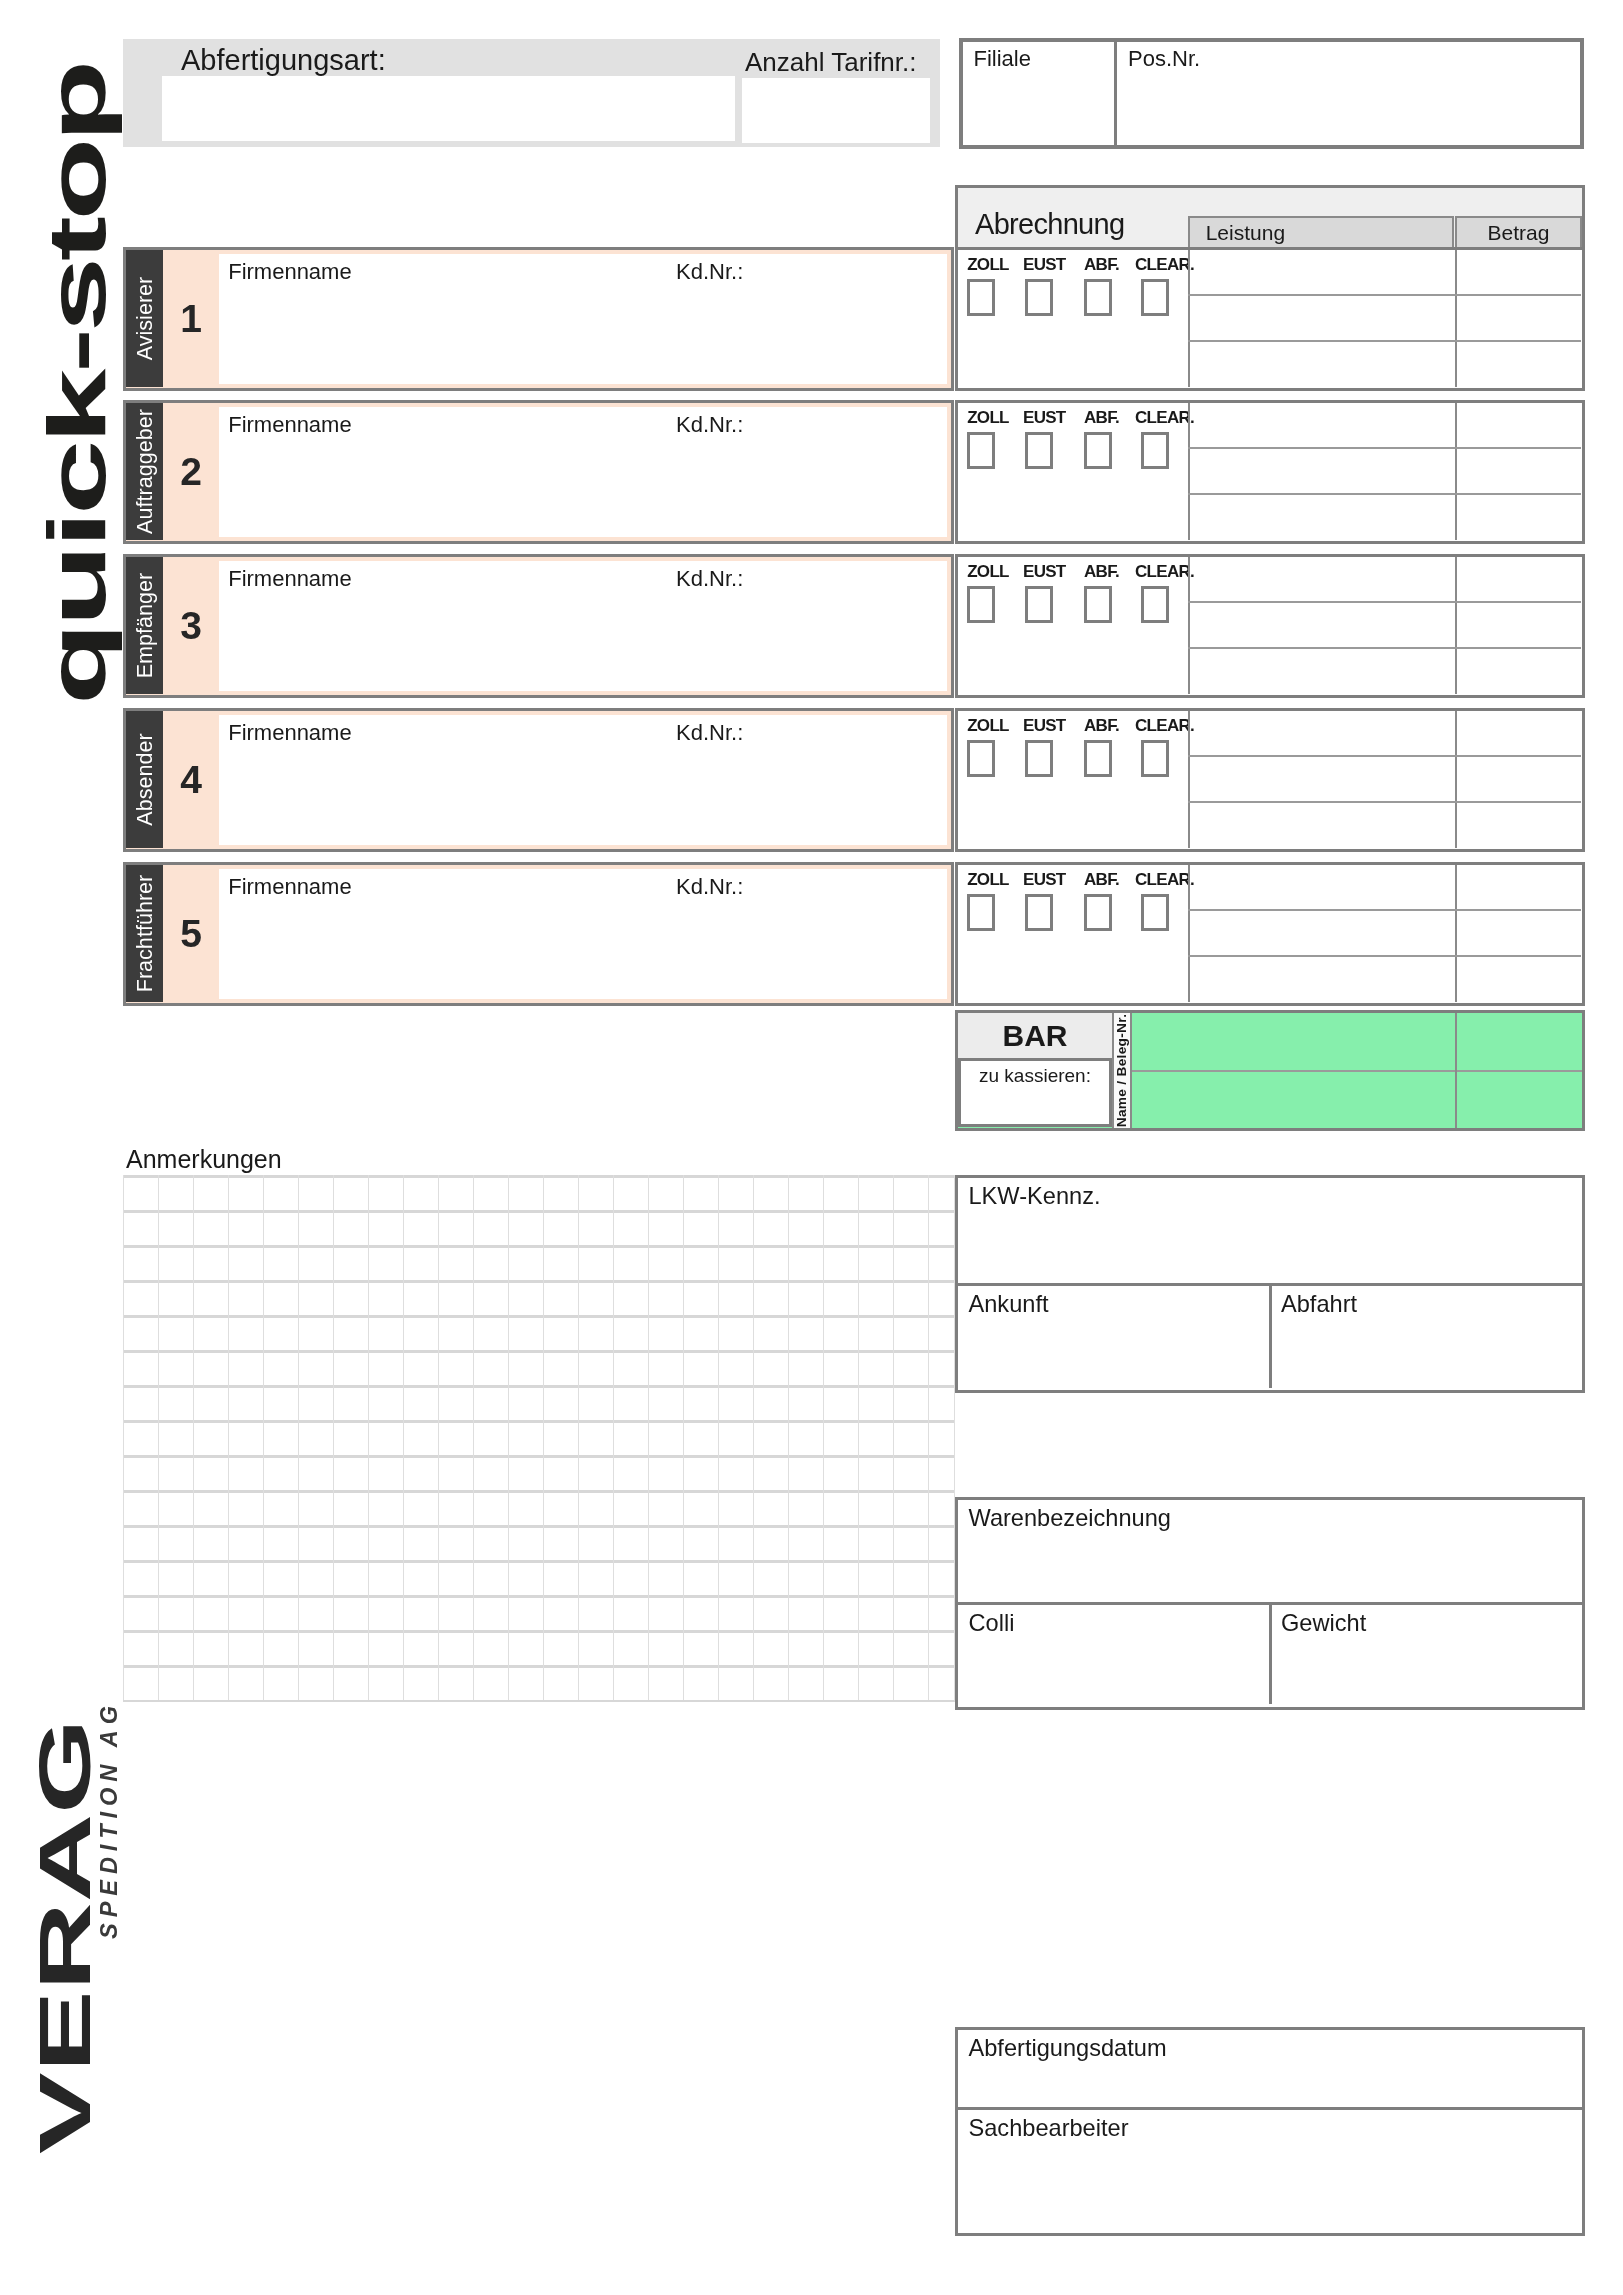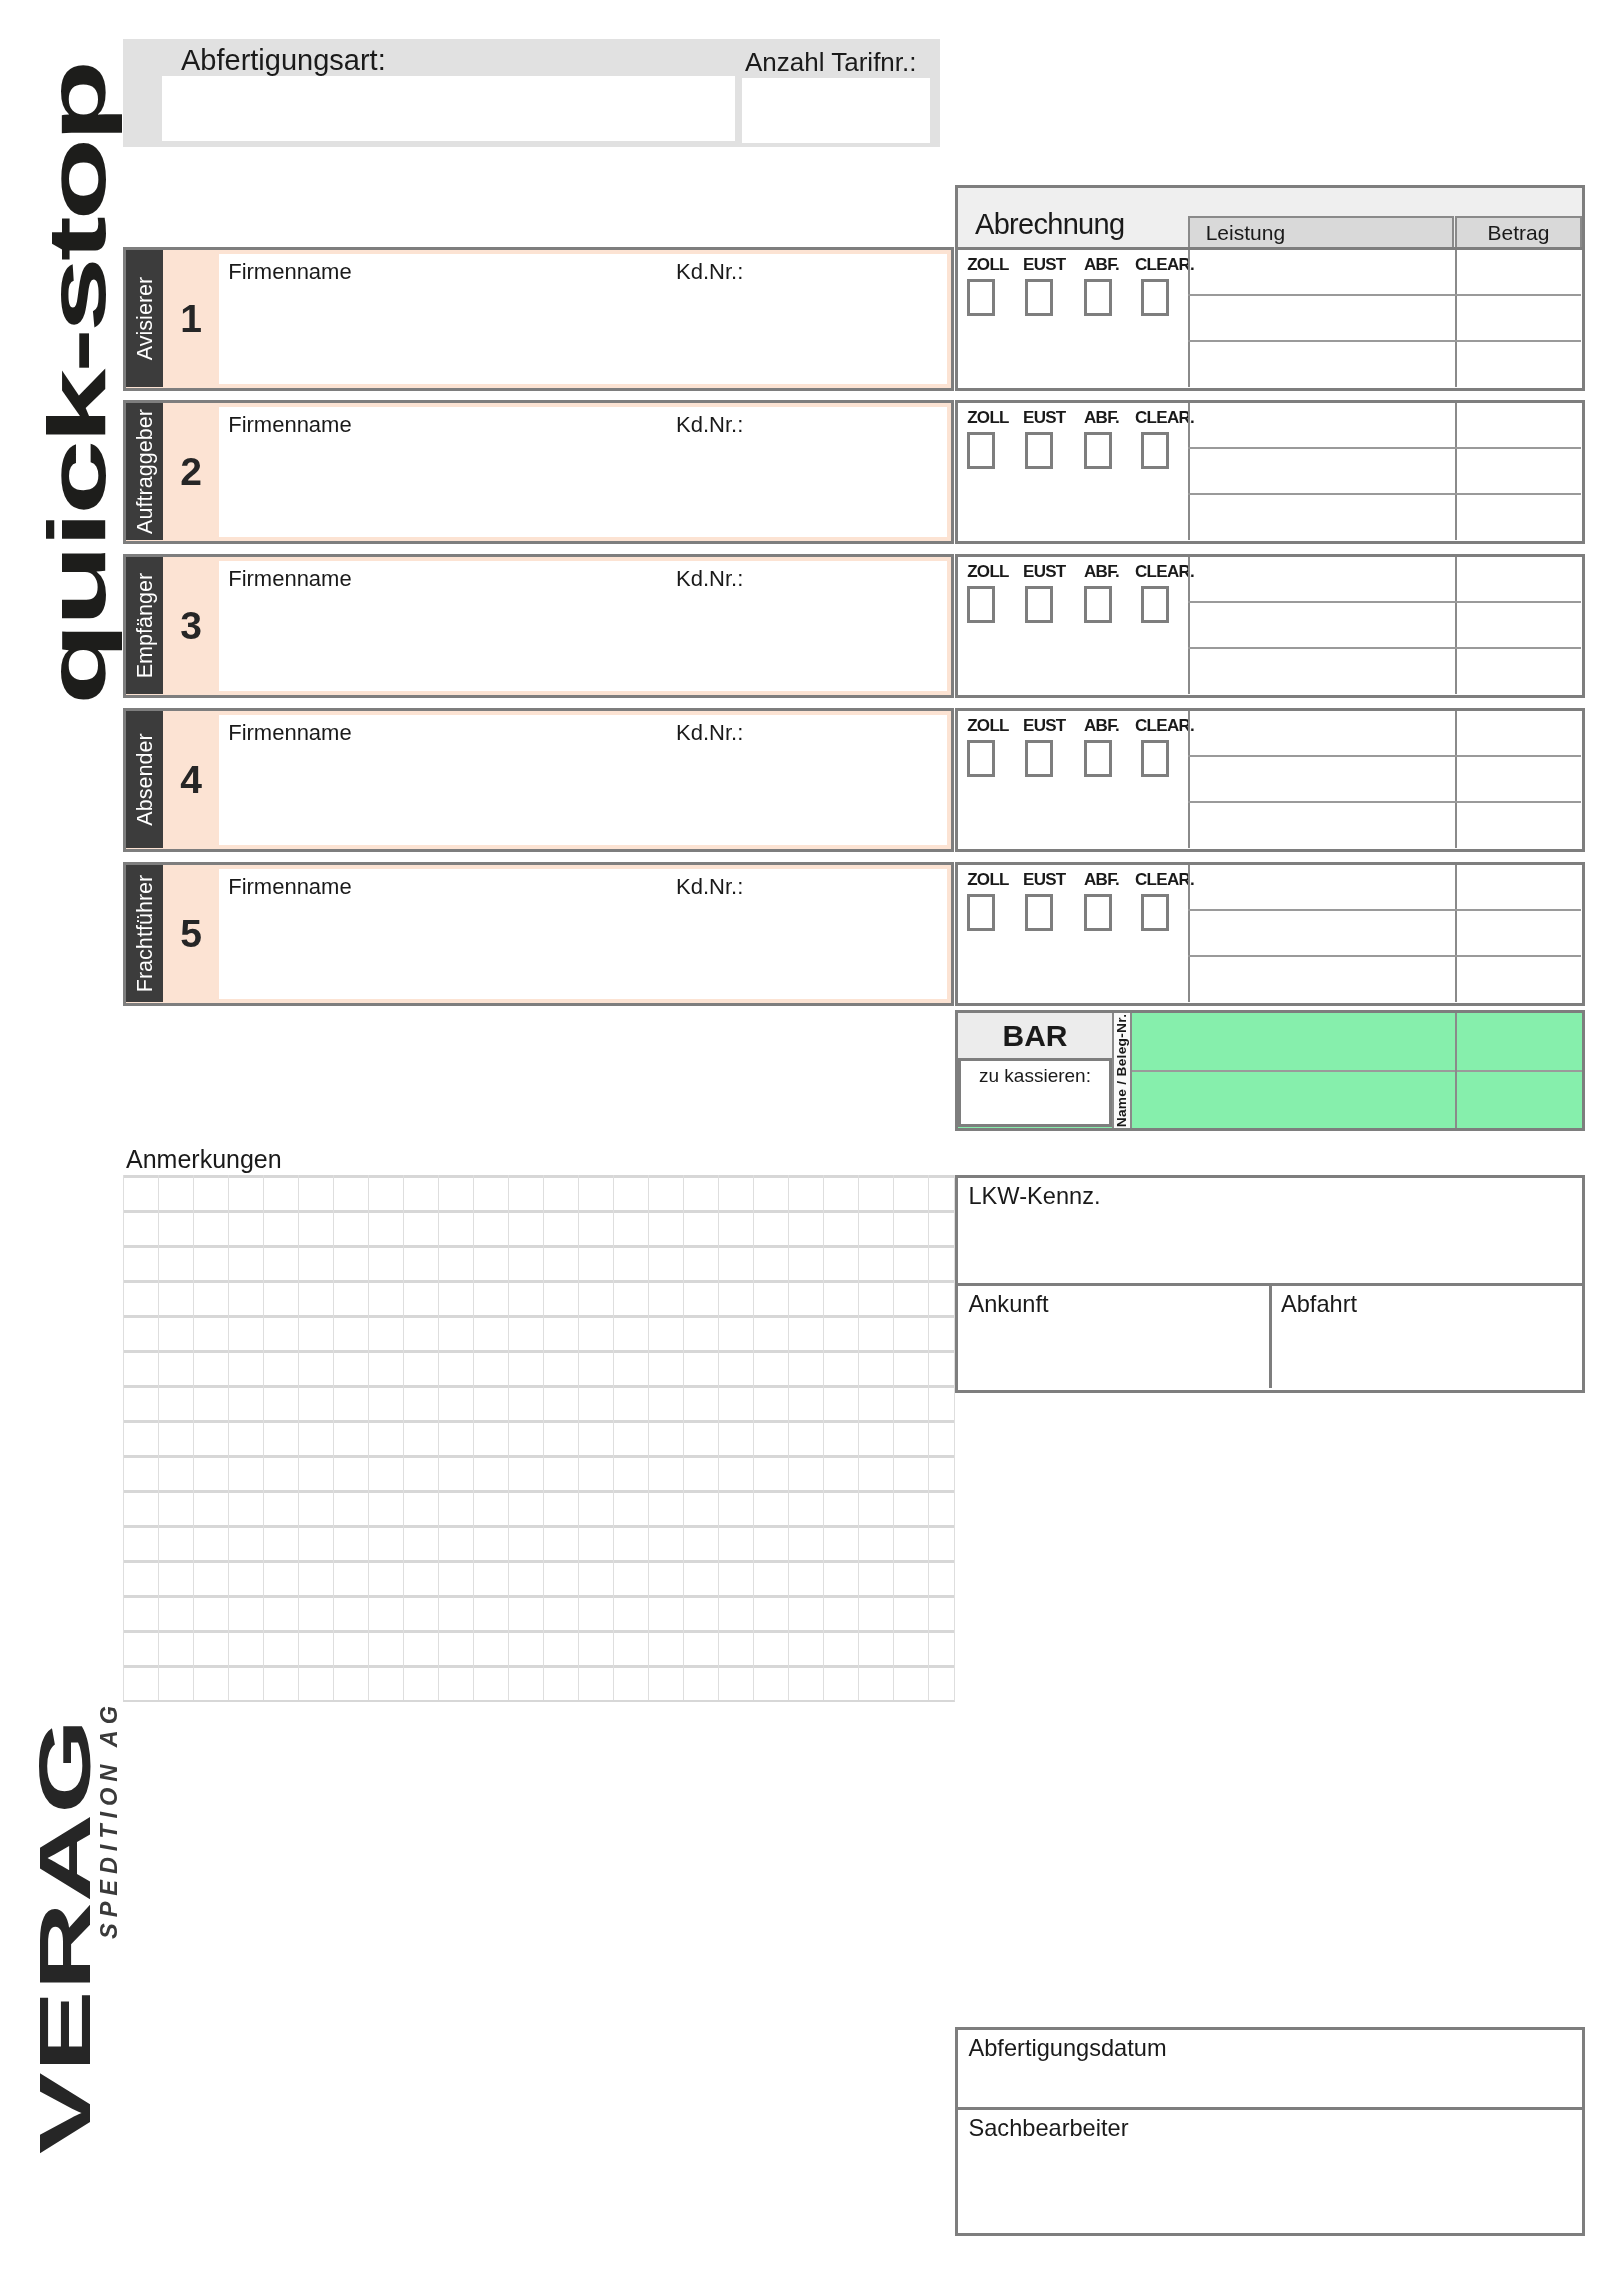--- a/index.html
+++ b/index.html
@@ -106,20 +106,27 @@
     <span id="verag-line2">SPEDITION AG</span>
   </div>
 
   <div id="top-panel" class="abs">
     <span class="panel-label" style="left:58px; top:5.2px;">Abfertigungsart:</span>
     <div class="white-input" style="left:39px; top:37px; width:573px; height:65px;"></div>
     <span class="panel-label" style="left:622px; top:7.9px; font-size:26px;">Anzahl Tarifnr.:</span>
     <div class="white-input" style="left:619px; top:39px; width:188px; height:65px;"></div>
   </div>
 
+  <div id="filiale-box" class="abs">
+    <div id="filiale-divider"></div>
+    <span class="box-label" style="left:10.5px; top:3.9px;">Filiale</span>
+    <span class="box-label" style="left:165px; top:3.9px;">Pos.Nr.</span>
+    <div class="field-zone" style="left:0; top:33px; width:151px; height:69px;"></div>
+    <div class="field-zone" style="left:153px; top:33px; width:463px; height:69px;"></div>
+  </div>
 
   <div id="abrechnung-header" class="abs">
     <span id="abrechnung-title">Abrechnung</span>
     <div id="hdr-leistung" class="hdr-cell"><span>Leistung</span></div>
     <div id="hdr-betrag" class="hdr-cell"><span>Betrag</span></div>
   </div>
 
   <div class="ab-block" style="top:247px;">
     <span class="cb-label" style="left:9.2px;">ZOLL</span>
     <span class="cb-label" style="left:65px;">EUST</span>
@@ -282,20 +289,30 @@
     <span class="lbl" style="left:10.5px; top:5.2px;">LKW-Kennz.</span>
     <div class="hdiv" style="top:105px;"></div>
     <div class="vdiv" style="left:311px; top:108px; height:102px;"></div>
     <span class="lbl" style="left:10.5px; top:113px;">Ankunft</span>
     <span class="lbl" style="left:323px; top:113px;">Abfahrt</span>
     <div class="field-zone" style="left:0; top:34px; width:622px; height:69px;"></div>
     <div class="field-zone" style="left:0; top:141px; width:309px; height:67px;"></div>
     <div class="field-zone" style="left:316px; top:141px; width:306px; height:67px;"></div>
   </div>
 
+  <div class="rbox" style="top:1497px; height:213px;">
+    <span class="lbl" style="left:10.5px; top:5.2px;">Warenbezeichnung</span>
+    <div class="hdiv" style="top:102px;"></div>
+    <div class="vdiv" style="left:311px; top:105px; height:99px;"></div>
+    <span class="lbl" style="left:10.5px; top:110px;">Colli</span>
+    <span class="lbl" style="left:323px; top:110px;">Gewicht</span>
+    <div class="field-zone" style="left:0; top:34px; width:622px; height:67px;"></div>
+    <div class="field-zone" style="left:0; top:139px; width:309px; height:64px;"></div>
+    <div class="field-zone" style="left:316px; top:139px; width:306px; height:64px;"></div>
+  </div>
 
   <div class="rbox" style="top:2027px; height:209px;">
     <span class="lbl" style="left:10.5px; top:5.2px;">Abfertigungsdatum</span>
     <div class="hdiv" style="top:77px;"></div>
     <span class="lbl" style="left:10.5px; top:85px;">Sachbearbeiter</span>
     <div class="field-zone" style="left:0; top:34px; width:622px; height:42px;"></div>
     <div class="field-zone" style="left:0; top:115px; width:622px; height:85px;"></div>
   </div>
 
 </div>

